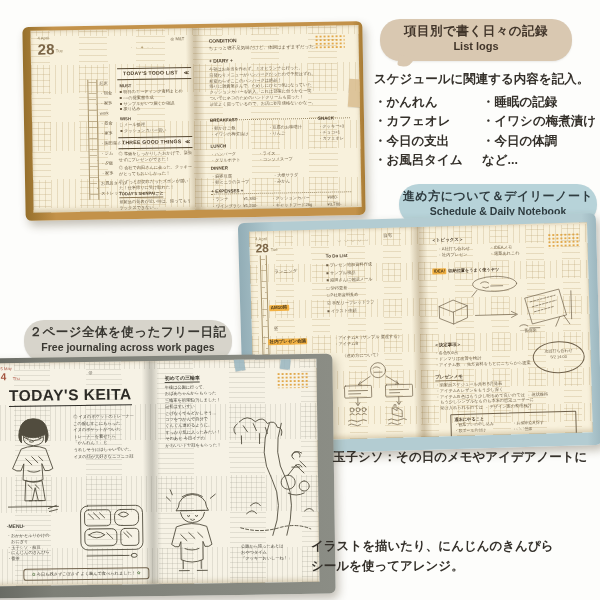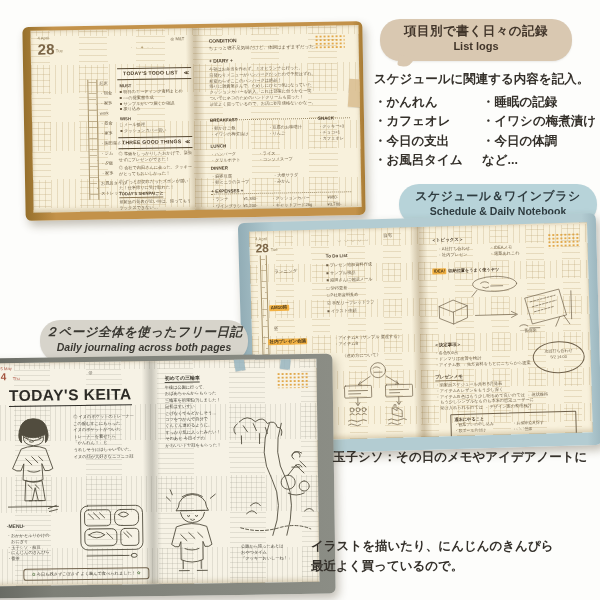--- a/index.html
+++ b/index.html
@@ -218,21 +218,21 @@
       <div style="width:118px;">
         <div class="row">・睡眠の記録</div>
         <div class="row">・イワシの梅煮漬け</div>
         <div class="row">・今日の体調</div>
         <div class="row">など...</div>
       </div>
     </div>
   </div>
 
   <div class="abs bubble bub-blue" style="left:399px;top:184px;width:198px;height:37px;">
-    <div class="jp" style="font-size:12px;">スケジュール＆ワインブラシ</div>
+    <div class="jp" style="font-size:12px;">進め方について＆デイリーノート</div>
     <div class="en" style="font-size:10.5px;">Schedule &amp; Daily Notebook</div>
     <div class="tail"></div>
   </div>
 
   <div class="abs cover nbB">
     <div class="pages">
       <div class="gutter"></div>
 
       <div class="abs t40" style="left:6px;top:5px;color:#93805d;">4 April</div>
       <div class="abs serifnum" style="left:6px;top:10px;font-size:12px;">28</div>
@@ -340,23 +340,23 @@
           </div>
           <div>
             <div class="t40" style="font-size:3.9px;">・お掃除道具探す</div>
             <div class="t40" style="font-size:3.9px;">・〇〇登録</div>
           </div>
         </div>
       </div>
     </div>
   </div>
 
-  <div class="abs bubble bub-gray" style="left:40px;top:320px;width:208px;height:38px;font-style:italic;">
+  <div class="abs bubble bub-gray" style="left:24px;top:320px;width:208px;height:38px;">
     <div class="jp" style="font-size:12.5px;">２ページ全体を使ったフリー日記</div>
-    <div class="en" style="font-size:10.5px;">Daily journaling across both pages</div>
+    <div class="en" style="font-size:10.5px;">Free journaling across work pages</div>
     <div class="tail" style="left:60px;"></div>
   </div>
 
   <div class="abs cover nbC">
     <div class="pages">
       <div class="gutter gray"></div>
       <div class="abs tapeblue" style="left:250px;top:-3px;width:10px;height:14px;transform:rotate(-8deg);"></div>
       <div class="abs tapeblue" style="left:296px;top:-4px;width:10px;height:14px;transform:rotate(6deg);"></div>
 
       <div class="abs t40" style="left:16px;top:3px;color:#b05a4a;">5 May</div>
@@ -459,16 +459,16 @@
 おやつタイム
 「クッキーおいしーね！」</div>
     </div>
   </div>
 
   <div class="abs note" style="left:333px;top:447px;width:266px;">
     <div style="line-height:21px;">玉子シソ：その日のメモやアイデアノートに</div>
   </div>
   <div class="abs note" style="left:311px;top:536px;width:256px;">
     <div style="line-height:20px;">イラストを描いたり、にんじんのきんぴら</div>
-    <div style="line-height:20px;">最近よく買っているので。</div>
+    <div style="line-height:20px;">シールを使ってアレンジ。</div>
   </div>
 
 </div>
 
 </body></html>

